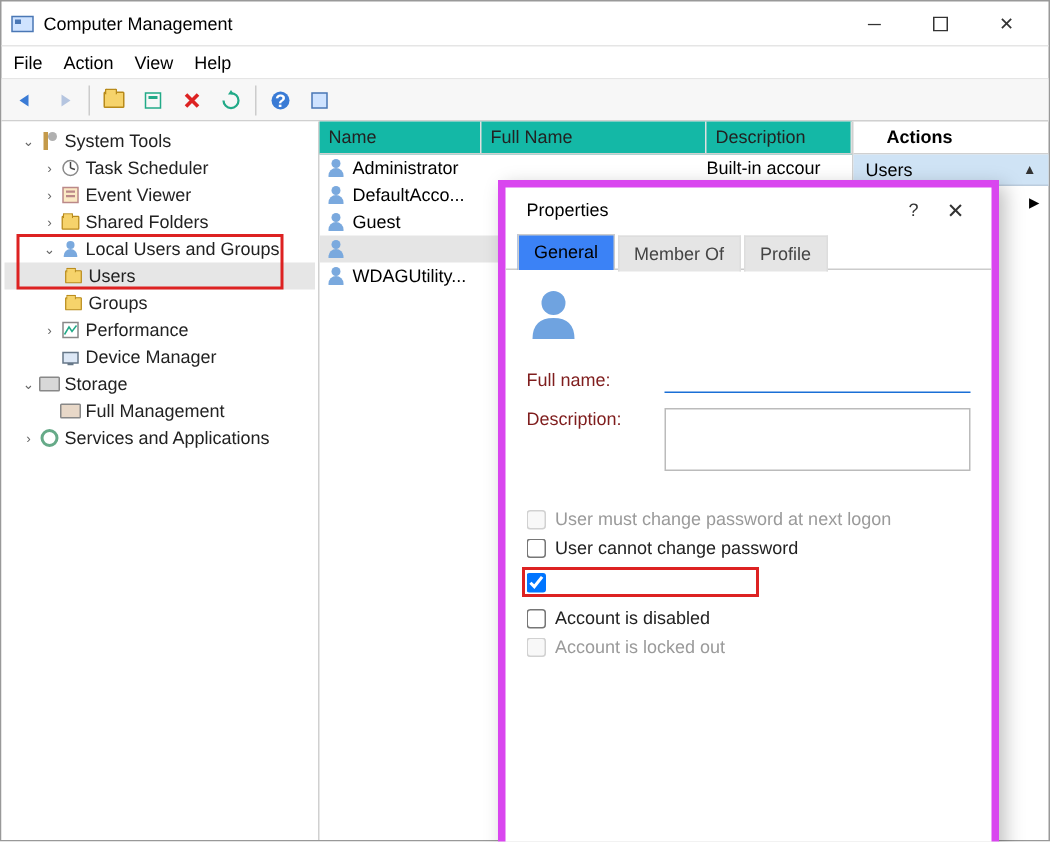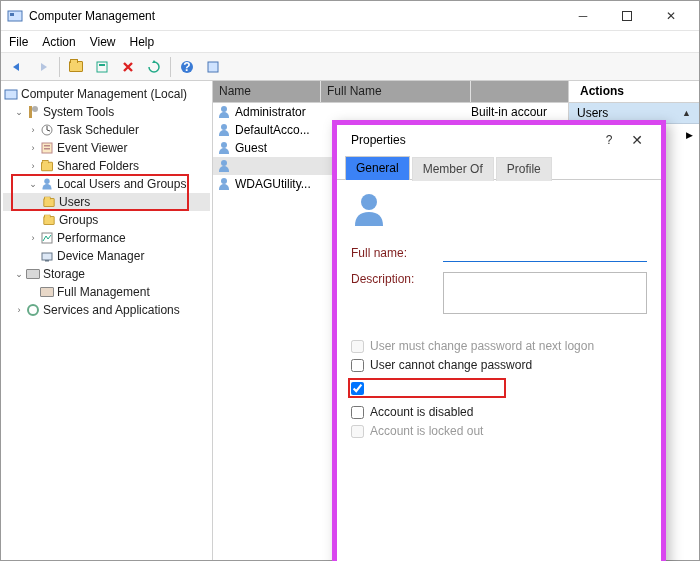--- a/index.html
+++ b/index.html
@@ -17,29 +17,29 @@
 .tree { width: 212px; border-right: 1px solid #d0d0d0; padding: 4px 2px; background: #fff; overflow: hidden; }
 .node { display: flex; align-items: center; height: 18px; white-space: nowrap; color: #222; }
 .tw { width: 12px; text-align: center; color: #666; font-size: 9px; }
 .tic { width: 16px; height: 16px; margin-right: 2px; display: flex; align-items: center; justify-content: center; }
 .ind1 { padding-left: 10px; }
 .ind2 { padding-left: 24px; }
 .ind3 { padding-left: 38px; }
 .hl-red { border: 2px solid #d22; }
 .hl-block { position: absolute; pointer-events: none; }
 .center { flex: 1; border-right: 1px solid #d0d0d0; display: flex; flex-direction: column; }
-.listheader { height: 22px; display: flex; border-bottom: 1px solid #d0d0d0; background: #a3a3a3; }
+.listheader { height: 22px; display: flex; border-bottom: 1px solid #d0d0d0; background: #14b8a6; }
 .lh { padding: 3px 6px; border-right: 1px solid #e0e0e0; font-size: 12px; color: #222; }
 .listbody { flex: 1; position: relative; }
 .row { display: flex; align-items: center; height: 18px; padding-left: 2px; }
 .row .uic { width: 18px; display: flex; align-items: center; justify-content: center; }
 .row .nm { width: 88px; padding-left: 2px; }
 .row.sel { background: #e5e5e5; }
 .right { width: 130px; display: flex; flex-direction: column; }
-.right-head { height: 22px; padding: 3px 11px; font-weight: 600; border-bottom: 1px solid #d0d0d0; }
+.right-head { height: 22px; padding: 3px 22px; font-weight: 600; border-bottom: 1px solid #d0d0d0; }
 .right-sub { background: #cfe3f5; padding: 3px 8px; border-bottom: 1px solid #bcd; display:flex; align-items:center; }
 .right-sub .tri { margin-left:auto; font-size:9px; color:#333;}
 .right-body { flex:1; position:relative;}
 .right-body .tri2 { position:absolute; top:6px; right:6px; font-size:9px;}
 .dialog { position: absolute; left: 332px; top: 120px; width: 334px; height: 504px; background: #fff; border: 5px solid #d946ef; box-shadow: 4px 4px 12px rgba(0,0,0,0.25); display: flex; flex-direction: column; }
 .dlg-title { height: 30px; display: flex; align-items: center; padding: 0 10px; }
 .dlg-title .t { margin-left: 4px; }
 .dlg-title .sp { flex: 1; }
 .dlg-title .q { width: 28px; text-align: center; color: #333; }
 .dlg-title .x { width: 28px; text-align: center; color: #333; font-size: 14px; }
@@ -139,28 +139,20 @@
     <div class="tbtn">
         <svg width="14" height="14">
           <rect x="2" y="2" width="10" height="10" fill="#cfe3ff" stroke="#4a77b5"></rect>
         </svg>
       </div>
   </div>
 
   <div class="content">
 
     <div class="tree">
-      <div class="node">
-          <span class="tic">
-            <svg width="14" height="14">
-              <rect x="1" y="3" width="12" height="9" fill="#cfe3ff" stroke="#4a77b5"></rect>
-            </svg>
-          </span>
-          <span>Computer Management (Local)</span>
-        </div>
       <div class="node ind1">
           <span class="tw">⌄</span>
           <span class="tic">
             <svg width="14" height="14">
               <rect x="3" y="1" width="3" height="12" fill="#c49a4a"></rect>
               <circle cx="9" cy="4" r="3" fill="#b0b0b0"></circle>
             </svg>
           </span>
           <span>System Tools</span>
         </div>
@@ -256,20 +248,21 @@
             <div class="gear"></div>
           </span>
           <span>Services and Applications</span>
         </div>
     </div>
 
     <div class="center">
       <div class="listheader">
         <div class="lh" style="width:108px">Name</div>
         <div class="lh" style="width:150px">Full Name</div>
+        <div class="lh" style="flex:1">Description</div>
       </div>
       <div class="listbody">
         <div class="row">
             <span class="uic">
               <div class="usr"></div>
             </span>
             <span class="nm">Administrator</span>
             <span style="width:150px"></span>
             <span>Built-in accour</span>
           </div>

